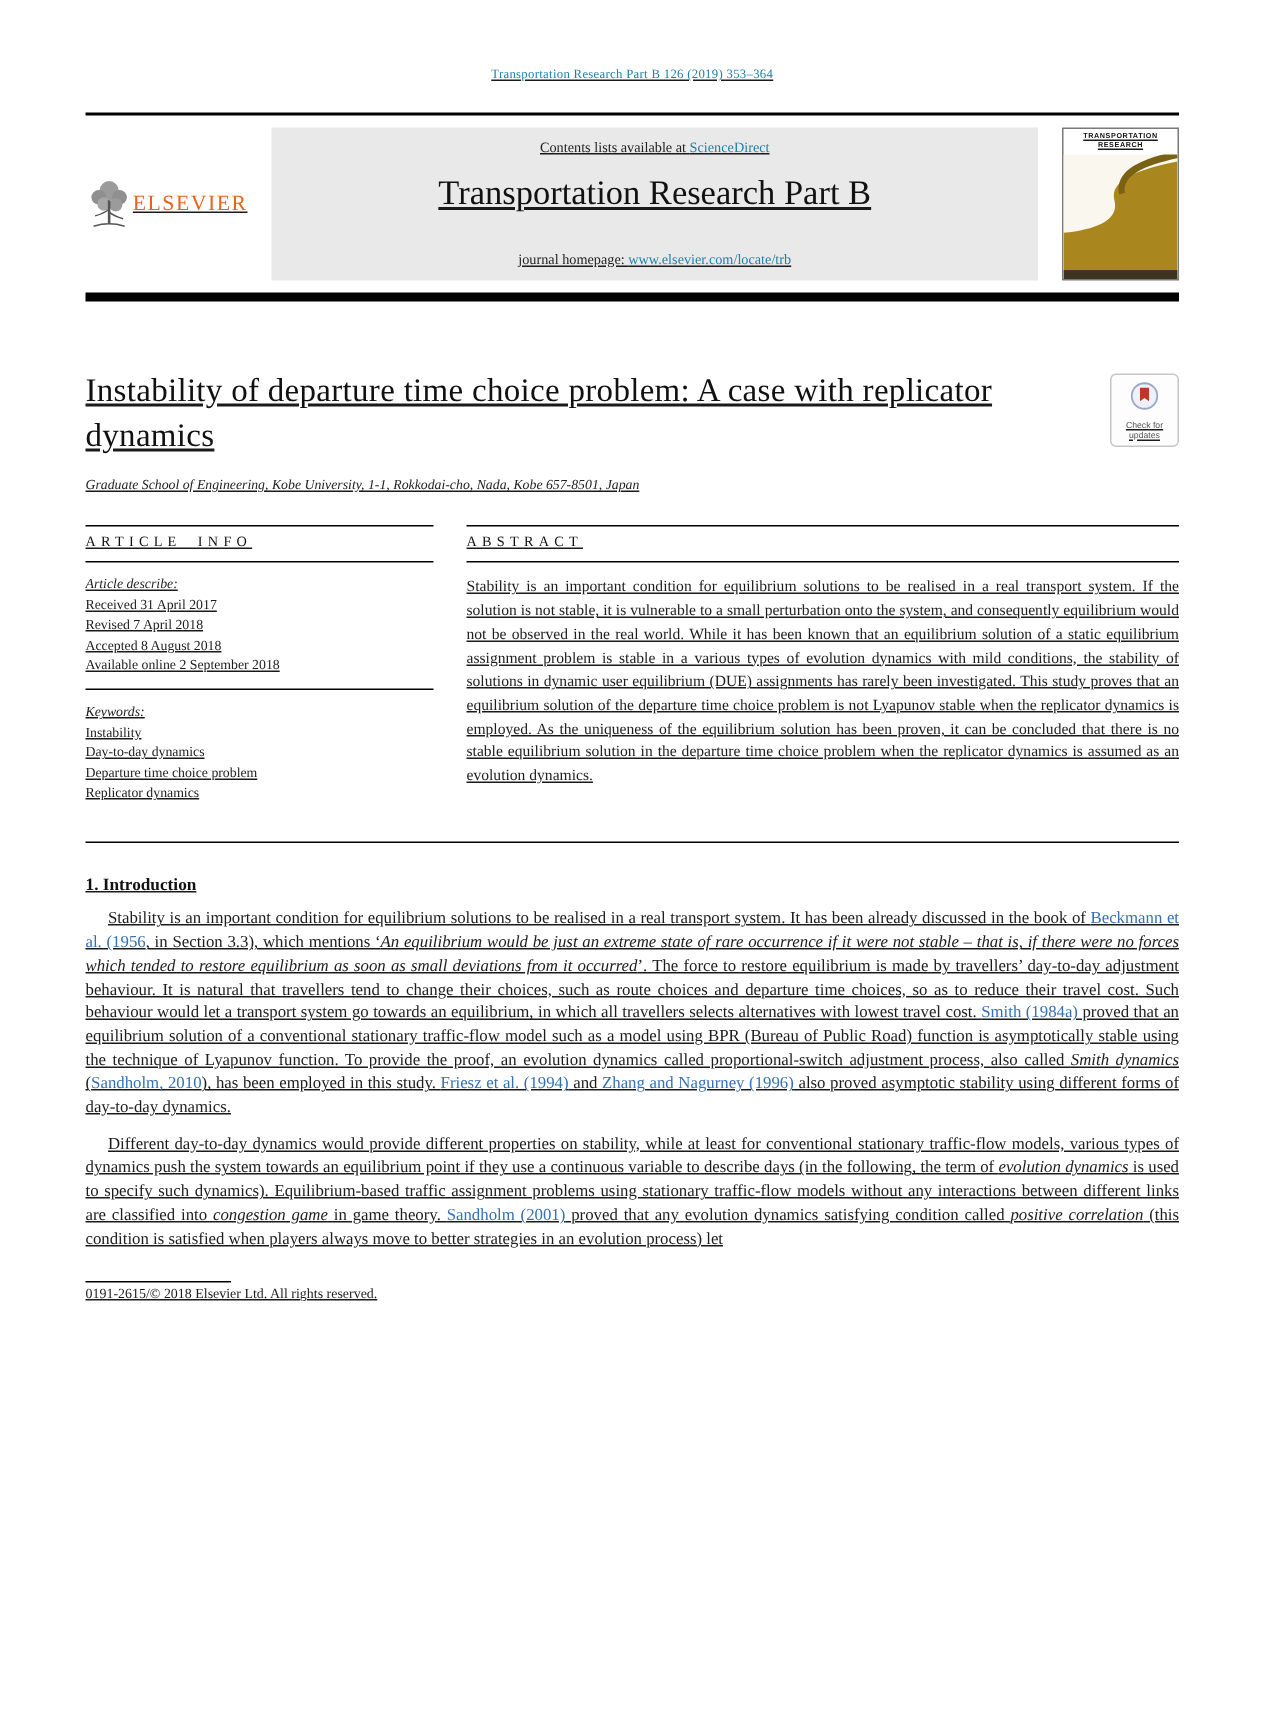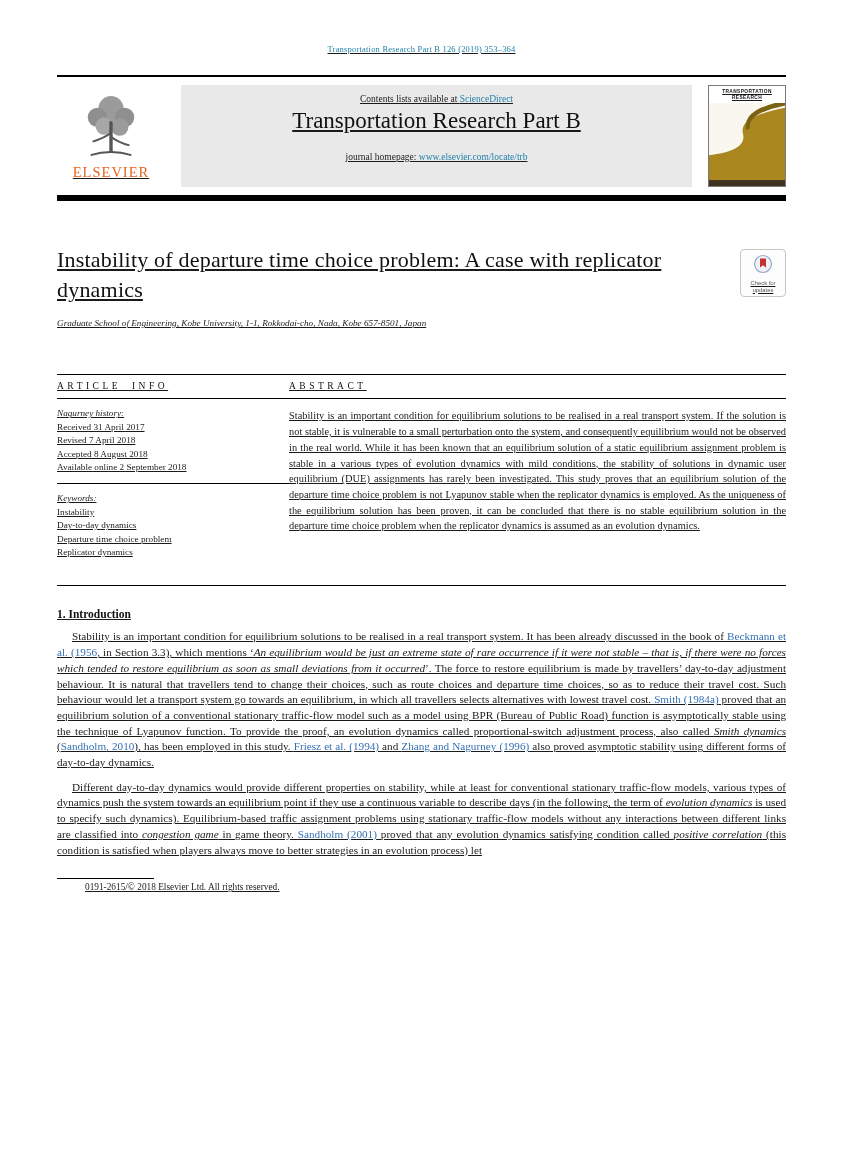--- a/index.html
+++ b/index.html
@@ -16,56 +16,56 @@
     background:#fff;
     font-family:"Liberation Serif", serif;
     color:#1a1a1a;
     padding:44px 60px 0 57px;
     overflow:hidden;
     text-decoration:underline;
   }
   .cite-line{font-size:8.5px;color:var(--header-link);text-align:center;letter-spacing:.2px;}
   .top-rule{margin-top:21px;height:1.5px;background:#000;}
   .masthead{display:flex;margin-top:8px;height:102px;align-items:stretch;}
-  .logo-col{width:108px;display:flex;flex-direction:column;align-items:center;justify-content:center;padding-top:2px;}
+  .logo-col{width:108px;display:flex;flex-direction:row;align-items:center;justify-content:flex-end;padding-top:2px;}
   .els-word{color:var(--els-orange);font-size:14.5px;letter-spacing:1px;font-weight:400;}
-  .gray-box{flex:1;margin:0 16px;background:var(--gray-box);text-align:center;padding:9px 24px 8px;display:flex;flex-direction:column;justify-content:flex-start;}
+  .gray-box{flex:1;margin:0 16px;background:var(--gray-box);text-align:center;padding:9px 24px 8px;display:flex;flex-direction:column;justify-content:space-between;}
   .contents-line,.homepage-line{font-size:9.5px;color:#222;}
   .journal-title{font-size:23px;color:#111;margin:4px 0 18px;}
   .hlink{color:var(--header-link);cursor:pointer;}
   .cover{width:78px;border:1px solid #7a7a7a;background:#fff;display:flex;flex-direction:column;}
   .cover-head{font-size:4.8px;font-weight:bold;letter-spacing:.4px;text-align:center;padding:3px 2px 2px;color:#111;font-family:"Liberation Sans",sans-serif;line-height:6px;}
   .cover-art{flex:1;display:block;width:100%;}
   .thick-rule{height:6.5px;background:#000;margin-top:8px;}
   .title-block{display:flex;justify-content:space-between;align-items:flex-start;margin-top:44px;}
   h1.article-title{font-size:22px;line-height:30px;font-weight:400;width:630px;color:#111;letter-spacing:.2px;}
   .check-badge{width:46px;border:1px solid #c6c6c6;border-radius:4px;background:#fdfdfd;text-align:center;padding:4px 2px 3px;cursor:pointer;margin-top:4px;}
   .check-badge-text{font-family:"Liberation Sans",sans-serif;font-size:5.8px;line-height:6.5px;color:#555;margin-top:2px;}
   .author-name{margin-top:18px;font-size:14.5px;color:#111;}
   .affiliation{margin-top:13px;font-size:9.2px;font-style:italic;color:#222;}
-  .info-grid{margin-top:46px;display:grid;grid-template-columns:232px 1fr;}
+  .info-grid{margin-top:22px;display:grid;grid-template-columns:232px 1fr;column-gap:22px;}
   .rule-heavy{height:1.4px;background:#000;}
   .rule-light{height:1px;background:#000;}
   .sec-head{font-size:9.5px;letter-spacing:3.5px;word-spacing:5px;padding:6px 0 7px;color:#111;}
   .info-text{font-size:9.2px;line-height:13.4px;color:#1c1c1c;}
   .info-label{font-style:italic;margin-top:8px;}
   .kw-rule{margin-top:9px;}
   .abstract-text{font-size:10.4px;line-height:15.7px;text-align:justify;margin-top:9px;color:#1c1c1c;}
   .abs-copy{text-align:right;font-size:10.2px;margin-top:12px;color:#1c1c1c;}
   .body-divider{height:1px;background:#000;margin-top:26px;}
   h2.intro-heading{font-size:11.5px;margin-top:22px;font-weight:bold;color:#111;}
   .para{font-size:11.2px;line-height:15.7px;text-align:justify;margin-top:9px;text-indent:15px;color:#1c1c1c;}
   .cite-link{color:var(--cite-link);cursor:pointer;}
   .em-text{font-style:italic;}
   .plain{}
   .fn-rule{width:97px;height:1px;background:#000;margin-top:20px;}
   .fn-email{font-size:9.3px;margin-top:7px;padding-left:18px;}
   .fn-label{font-style:italic;}
   .doi-line{margin-top:20px;font-size:9.3px;color:var(--header-link);cursor:pointer;}
-  .issn-line{font-size:9.3px;margin-top:3px;color:#1c1c1c;margin-left:28px;}
+  .issn-line{font-size:9.3px;margin-top:3px;color:#1c1c1c;}
 </style>
 </head>
 <body>
 
 <div class="page">
 
   <div class="cite-line">Transportation Research Part B 126 (2019) 353–364</div>
   <div class="top-rule"></div>
 
   <div class="masthead">
@@ -114,21 +114,21 @@
     </div>
   </div>
 
   <div class="affiliation">Graduate School of Engineering, Kobe University, 1-1, Rokkodai-cho, Nada, Kobe 657-8501, Japan</div>
 
   <div class="info-grid">
     <div class="col-info">
       <div class="rule-heavy"></div>
       <div class="sec-head">ARTICLE INFO</div>
       <div class="rule-light"></div>
-      <div class="info-text info-label">Nagurney history:</div>
+      <div class="info-text info-label">Article describe:</div>
       <div class="info-text">Received 31 April 2017</div>
       <div class="info-text">Revised 7 April 2018</div>
       <div class="info-text">Accepted 8 August 2018</div>
       <div class="info-text">Available online 2 September 2018</div>
       <div class="rule-light kw-rule"></div>
       <div class="info-text info-label">Keywords:</div>
       <div class="info-text">Instability</div>
       <div class="info-text">Day-to-day dynamics</div>
       <div class="info-text">Departure time choice problem</div>
       <div class="info-text">Replicator dynamics</div>

